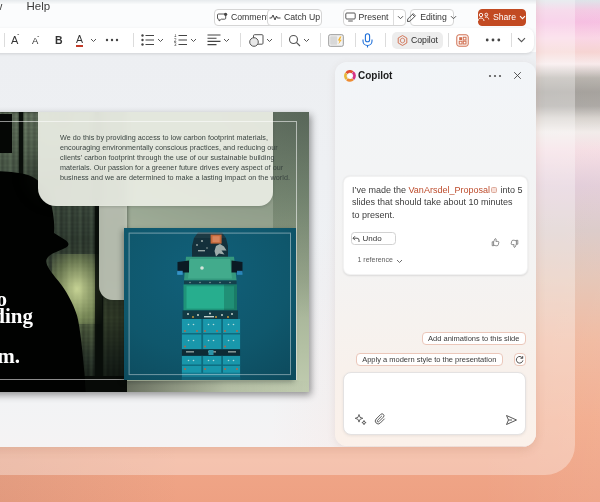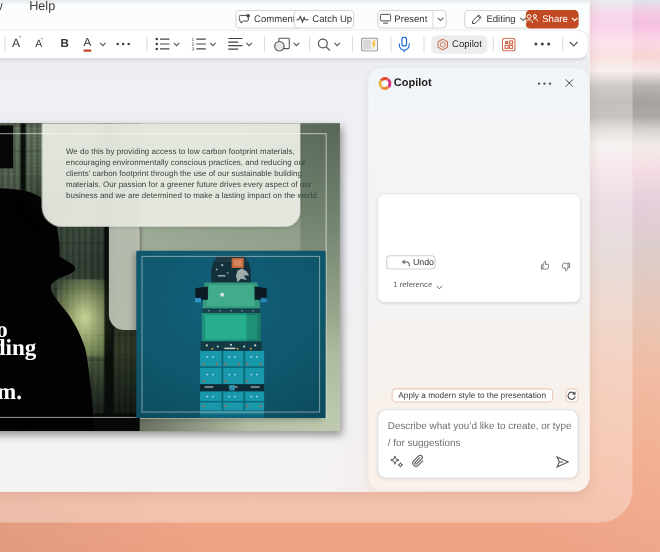--- a/index.html
+++ b/index.html
@@ -79,21 +79,21 @@
           </svg>Comments</div>
     <div class="abs btn" style="left:287px;width:55px" id="b-catchup"><svg width="12" height="9" viewBox="0 0 12 9" fill="none" stroke="#444" stroke-width="1">
             <path d="M0.5 5 h2 l1.5-3 2 5 1.5-4 0.8 2 h3.2"></path>
           </svg>Catch Up</div>
     <div class="abs btn" style="left:363px;width:63px" id="b-present"><svg width="11" height="10" viewBox="0 0 11 10" fill="none" stroke="#444" stroke-width="0.9">
             <rect x="0.8" y="1" width="9.4" height="6" rx="1"></rect>
             <path d="M3.6 9 h3.8" stroke-linecap="round"></path>
           </svg>Present<span style="width:1px;height:15px;background:#ddd;margin-left:2px"></span><svg width="7" height="5" viewBox="0 0 7 5" fill="none" stroke="#555" stroke-width="1">
             <path d="M1 1.2 l2.5 2.5 2.5-2.5"></path>
           </svg></div>
-    <div class="abs btn" style="left:442px;width:64px" id="b-editing"><svg width="10" height="10" viewBox="0 0 10 10" fill="none" stroke="#444" stroke-width="0.9">
+    <div class="abs btn" style="left:430px;width:44px" id="b-editing"><svg width="10" height="10" viewBox="0 0 10 10" fill="none" stroke="#444" stroke-width="0.9">
             <path d="M6.2 1.6 l2.2 2.2 -5.4 5.4 -2.6 0.4 0.4 -2.6 z"></path>
             <path d="M5.4 2.4 l2.2 2.2"></path>
           </svg>Editing<svg width="7" height="5" viewBox="0 0 7 5" fill="none" stroke="#555" stroke-width="1">
             <path d="M1 1.2 l2.5 2.5 2.5-2.5"></path>
           </svg></div>
     <div class="abs btn" style="left:497.5px;width:48px" id="share"><svg width="13" height="10" viewBox="0 0 13 10" fill="none" stroke="#fff" stroke-width="0.9">
             <circle cx="4" cy="3" r="1.7"></circle>
             <path d="M1 9 c0-1.8 1.3-3 3-3 s3 1.2 3 3"></path>
             <circle cx="9.3" cy="2.6" r="1.4"></circle>
             <path d="M7.9 5.3 c0.4-0.2 0.9-0.3 1.4-0.3 1.4 0 2.4 1 2.4 2.4"></path>
@@ -367,21 +367,22 @@
     <span class="abs" style="left:23px;top:8.5px;font-size:10px;font-weight:700;color:#1d1d1d">Copilot</span>
     <svg class="abs" style="left:153px;top:10px" width="14" height="8" viewBox="0 0 14 8" fill="#555">
           <circle cx="2" cy="4" r="1.1"></circle>
           <circle cx="7" cy="4" r="1.1"></circle>
           <circle cx="12" cy="4" r="1.1"></circle>
         </svg>
     <svg class="abs" style="left:178px;top:9.5px" width="9" height="9" viewBox="0 0 9 9" stroke="#444" stroke-width="0.9" fill="none">
           <path d="M1.2,1.2 L7.8,7.8 M7.8,1.2 L1.2,7.8"></path>
         </svg>
     <div class="bubble" style="left:7.5px;top:114px;width:185.5px;height:99.5px;border:0.5px solid rgba(0,0,0,0.05)">
-      <div class="abs" style="left:7.5px;top:55.5px;width:44.5px;height:13px;border:1px solid #d2d2d2;border-radius:3.5px;display:flex;align-items:center;justify-content:flex-end;gap:2.5px;font-size:8px;color:#333">
+      <div class="abs" style="left:8.5px;top:7px;font-size:9px;line-height:12.7px;color:#3d3d3d;white-space:nowrap">I’ve made the <span class="link">VanArsdel_Proposal</span><span style="display:inline-block;width:6px;height:6px;background:#f8e0d9;border:0.5px solid #dcab9c;border-radius:1.5px;margin:0 1px 0 1px"></span> into 5<br>slides that should take about 10 minutes<br>to present.</div>
+      <div class="abs" style="left:7.5px;top:55.5px;width:44.5px;height:13px;border:1px solid #d2d2d2;border-radius:3.5px;display:flex;align-items:center;justify-content:flex-start;gap:2.5px;font-size:8px;color:#333">
         <svg width="8" height="8" viewBox="0 0 8 8" fill="none" stroke="#444" stroke-width="0.9">
               <path d="M1,3.2 L3,1.2 M1,3.2 L3,5.2 M1,3.2 H5 a2,2 0 0 1 2,2 V7"></path>
             </svg>Undo</div>
       <div class="abs" style="left:147.5px;top:56.5px">
         <svg width="10" height="10" viewBox="0 0 10 10" fill="none" stroke="#6e6e6e" stroke-width="0.8">
               <path d="M1.2,4.8 h1.4 v3.9 H1.2 z"></path>
               <path d="M2.6,8.1 c1,0.45 2.1,0.68 3.2,0.68 c0.85,0 1.35,-0.35 1.5,-1.05 l0.5,-2.3 c0.12,-0.6 -0.25,-1.05 -0.9,-1.05 H4.9 c0.25,-0.9 0.33,-1.7 0.15,-2.3 c-0.18,-0.55 -0.9,-0.62 -1.15,-0.1 c-0.35,0.8 -0.9,2.1 -1.3,2.9"></path>
             </svg>
       </div>
       <div class="abs" style="left:165.5px;top:58px">
@@ -390,29 +391,29 @@
                 <path d="M1.2,4.8 h1.4 v3.9 H1.2 z"></path>
                 <path d="M2.6,8.1 c1,0.45 2.1,0.68 3.2,0.68 c0.85,0 1.35,-0.35 1.5,-1.05 l0.5,-2.3 c0.12,-0.6 -0.25,-1.05 -0.9,-1.05 H4.9 c0.25,-0.9 0.33,-1.7 0.15,-2.3 c-0.18,-0.55 -0.9,-0.62 -1.15,-0.1 c-0.35,0.8 -0.9,2.1 -1.3,2.9"></path>
               </g>
             </svg>
       </div>
       <span class="abs" style="left:14px;top:79.5px;font-size:7px;color:#5f5f5f">1 reference</span>
       <svg class="abs" style="left:52px;top:82px" width="7" height="5" viewBox="0 0 7 5" fill="none" stroke="#5f5f5f" stroke-width="0.9">
             <path d="M1,1 l2.5,2.5 L6,1"></path>
           </svg>
     </div>
+    <div class="pill" style="left:87px;top:270.5px;width:103.5px">Add animations to this slide</div>
     <div class="pill" style="left:21px;top:291.5px;width:146.5px">Apply a modern style to the presentation</div>
     <div class="pill" style="left:178.5px;top:291.5px;width:12px">
       <svg width="9" height="9" viewBox="0 0 9 9" fill="none" stroke="#444" stroke-width="0.95">
             <path d="M7.5,3.1 A3.3,3.3 0 1 0 7.9,5.4"></path>
             <path d="M7.7,1.1 L7.7,3.3 L5.5,3.3"></path>
           </svg>
     </div>
     <div class="abs" id="inputbox" style="left:7.5px;top:310.5px;width:183px;height:63px;background:#fff;border:1px solid #e4e2e2;border-radius:8px;box-shadow:0 1px 3px rgba(0,0,0,0.07)">
-      <div class="abs" style="left:9px;top:7px;font-size:9px;line-height:15px;color:#6f6f6f;white-space:nowrap">Describe what you’d like to create, or type<br>/ for suggestions</div>
       <svg class="abs" style="left:10px;top:40px" width="13" height="13" viewBox="0 0 13 13" fill="none" stroke="#555" stroke-width="0.9">
         <path d="M5,1.5 L6,4.3 L8.8,5.3 L6,6.3 L5,9.1 L4,6.3 L1.2,5.3 L4,4.3 Z"></path>
         <path d="M10,7.5 L10.6,9 L12.1,9.6 L10.6,10.2 L10,11.7 L9.4,10.2 L7.9,9.6 L9.4,9 Z"></path>
       </svg>
       <svg class="abs" style="left:30.5px;top:40px" width="13" height="13" viewBox="0 0 13 13" fill="none" stroke="#555" stroke-width="0.95" stroke-linecap="round">
         <path d="M10.3,6 L6.2,10.1 a2.9,2.9 0 0 1 -4.1,-4.1 L6.7,1.4 a1.9,1.9 0 0 1 2.7,2.7 L4.8,8.7 a0.95,0.95 0 0 1 -1.35,-1.35 L7.6,3.2"></path>
       </svg>
       <svg class="abs" style="left:161.5px;top:41px" width="13" height="12" viewBox="0 0 13 12" fill="none" stroke="#4f4f4f" stroke-width="0.95">
         <path d="M1.5,1.5 L11.5,6 L1.5,10.5 L3.5,6 Z M3.5,6 H7"></path>
       </svg>

